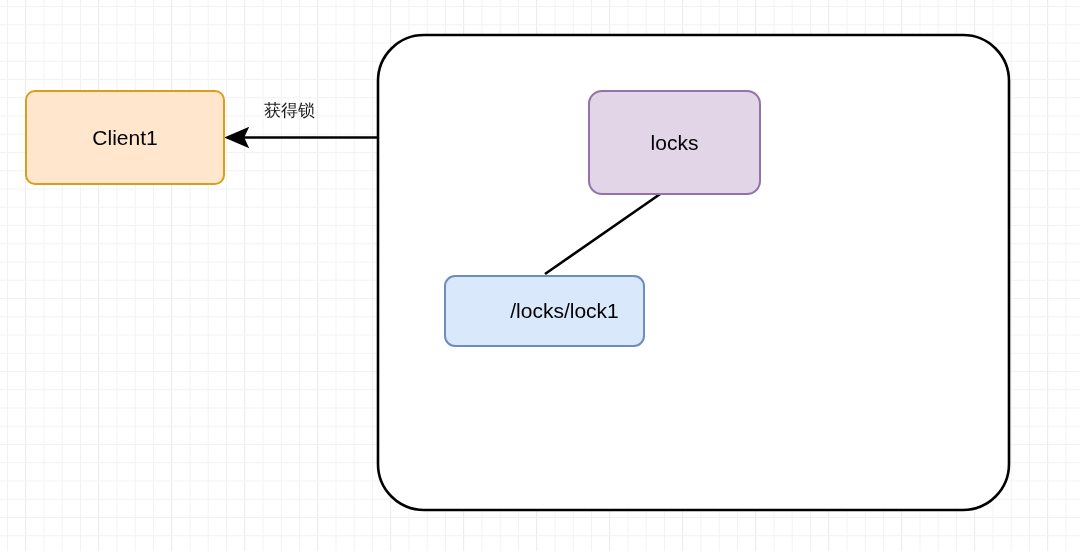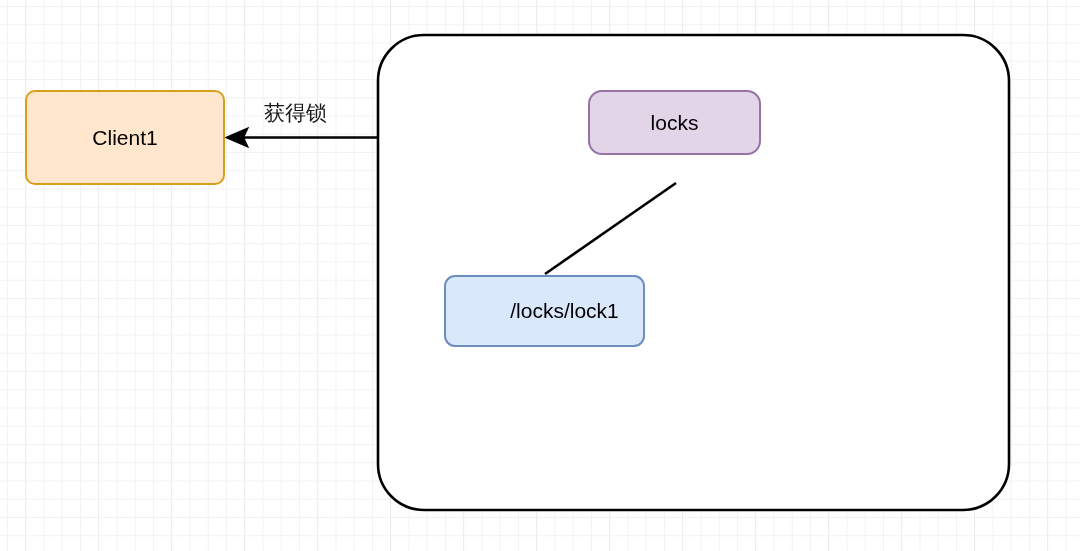--- a/index.html
+++ b/index.html
@@ -68,21 +68,21 @@
     background: #ffe6cc;
     border: 2px solid #d6a01d;
     border-radius: 10px;
     font-size: 21px;
   }
 
   .node-locks {
     left: 588px;
     top: 90px;
     width: 173px;
-    height: 65px;
+    height: 105px;
     background: #e1d5e7;
     border: 2px solid #9673a6;
     border-radius: 14px;
     font-size: 21px;
   }
 
   .node-lockpath {
     left: 444px;
     top: 275px;
     width: 201px;
@@ -92,21 +92,21 @@
     border-radius: 11px;
     font-size: 21px;
     padding-left: 40px;
   }
 
   
   .edge-label {
     position: absolute;
     left: 264px;
     top: 99px;
-    font-size: 21px;
+    font-size: 17px;
     color: #1a1a1a;
     white-space: nowrap;
     background: transparent;
   }
 
   
   .watermark {
     position: absolute;
     right: 13px;
     bottom: 6px;

